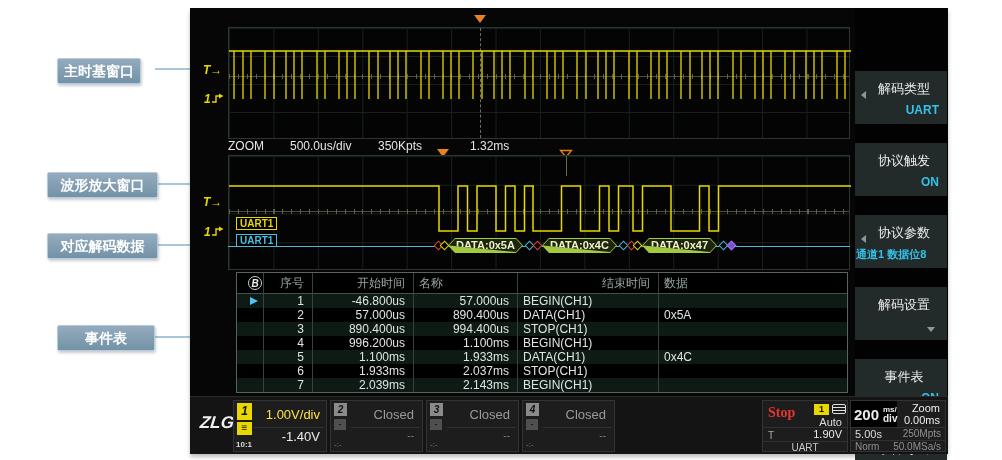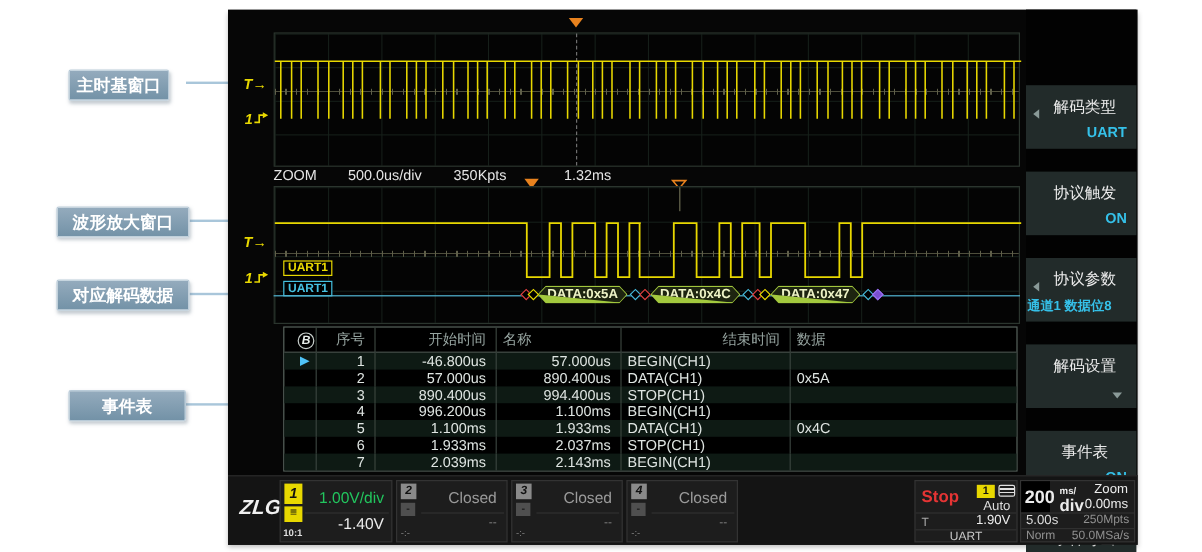--- a/index.html
+++ b/index.html
@@ -72,42 +72,42 @@
   
   .bottombar{position:absolute;left:0;top:388px;width:758px;height:58px;background:#141414;border-top:1px solid #2a2a2a;}
   .brand{position:absolute;left:10px;top:16px;color:#f0f0f0;font-size:17px;font-weight:bold;font-style:italic;transform:skewX(-6deg);}
   .brand sup{font-size:8px;font-style:normal;}
   .chblock{position:absolute;top:3px;height:52px;background:#1d1d1d;border:1px solid #333;}
   .chblock:after{content:"";position:absolute;left:20px;right:2px;top:26px;border-top:1px solid #303030;}
   .ch1{left:43px;width:94px;}
   .badge-y{position:absolute;left:3px;top:2px;width:15px;height:17px;background:#e8d800;color:#111;font-weight:bold;font-style:italic;font-size:12px;text-align:center;line-height:17px;}
   .coupling{position:absolute;left:3px;top:21px;width:15px;height:13px;background:#e8d800;color:#111;font-size:10px;font-weight:bold;text-align:center;line-height:12px;}
   .attn{position:absolute;left:2px;bottom:2px;color:#ddd;font-size:8px;font-weight:bold;}
-  .v1{position:absolute;right:6px;top:6px;color:#22c55e;font-size:13px;}
+  .v1{position:absolute;right:6px;top:6px;color:#fde047;font-size:13px;}
   .v2{position:absolute;right:6px;bottom:7px;color:#ececec;font-size:13px;}
   .badge-g{position:absolute;left:3px;top:2px;width:13px;height:13px;background:#8a8a8a;color:#111;font-weight:bold;font-style:italic;font-size:10px;text-align:center;line-height:13px;}
   .dashbox{position:absolute;left:3px;top:18px;width:12px;height:11px;background:#4f4f4f;color:#1d1d1d;font-size:9px;font-weight:bold;text-align:center;line-height:10px;}
   .ch-state{position:absolute;right:8px;top:6px;color:#9a9a9a;font-size:13px;}
   .ch-dd{position:absolute;right:8px;top:29px;color:#808080;font-size:10px;}
   .ch-probe{position:absolute;left:3px;bottom:2px;color:#808080;font-size:8px;}
   .trigblock{position:absolute;left:572px;top:3px;width:86px;height:52px;background:#1d1d1d;border:1px solid #333;}
   .trig-r2{position:absolute;left:0;right:0;top:26px;height:14px;border-top:1px solid #303030;}
   .trig-r3{position:absolute;left:0;right:0;top:40px;bottom:0;border-top:1px solid #303030;}
-  .stop{position:absolute;left:5px;top:4px;color:#e53434;font-weight:bold;font-size:14px;}
+  .stop{position:absolute;left:5px;top:4px;color:#e53434;font-weight:bold;font-size:14px;font-family:Liberation Serif, serif;}
   .tsrc{position:absolute;left:51px;top:3px;width:15px;height:11px;background:#e8d800;color:#111;font-size:9px;font-weight:bold;text-align:center;line-height:11px;}
   .tico{position:absolute;left:69px;top:3px;width:14px;height:10px;border:1px solid #e0e0e0;border-radius:2px;background:linear-gradient(transparent 2px,#e0e0e0 2px 3px,transparent 3px 5px,#e0e0e0 5px 6px,transparent 6px);}
   .tmode{position:absolute;right:5px;top:15px;color:#dcdcdc;font-size:11px;}
   .tlab{position:absolute;left:5px;top:1px;color:#a8a8a8;font-size:10px;line-height:13px;}
   .tlev{position:absolute;right:5px;top:0;color:#ececec;font-size:11px;line-height:13px;}
   .tbus{position:absolute;left:0;right:0;top:0;text-align:center;color:#c8c8c8;font-size:10px;line-height:11px;}
   .tbblock{position:absolute;left:660px;top:3px;width:96px;height:52px;background:#1d1d1d;border:1px solid #333;}
-  .tb-scale{position:absolute;left:0;top:0;width:24px;height:26px;background:#000;}
+  .tb-scale{position:absolute;left:0;top:0;width:46px;height:26px;background:#000;}
   .tb-num{position:absolute;left:3px;top:5px;color:#ececec;font-size:15px;font-weight:bold;}
   .tb-u1{position:absolute;left:32px;top:4px;color:#ececec;font-size:8px;font-weight:bold;}
-  .tb-u2{position:absolute;left:32px;top:12px;color:#ececec;font-size:14px;font-weight:bold;}
+  .tb-u2{position:absolute;left:32px;top:12px;color:#ececec;font-size:10px;font-weight:bold;}
   .tb-zoomlab{position:absolute;right:5px;top:1px;color:#ececec;font-size:11px;}
   .tb-zoomval{position:absolute;right:5px;top:13px;color:#ececec;font-size:11px;}
   .tb-r2{position:absolute;left:0;right:0;top:26px;height:13px;border-top:1px solid #303030;}
   .tb-r3{position:absolute;left:0;right:0;top:39px;bottom:0;border-top:1px solid #303030;}
   .tb-win{position:absolute;left:4px;top:0;color:#dcdcdc;font-size:11px;line-height:12px;}
   .tb-mem{position:absolute;right:4px;top:0;color:#909090;font-size:10px;line-height:12px;}
   .tb-acq{position:absolute;left:4px;top:0;color:#909090;font-size:10px;line-height:12px;}
   .tb-sr{position:absolute;right:4px;top:0;color:#909090;font-size:10px;line-height:12px;}
 
   

